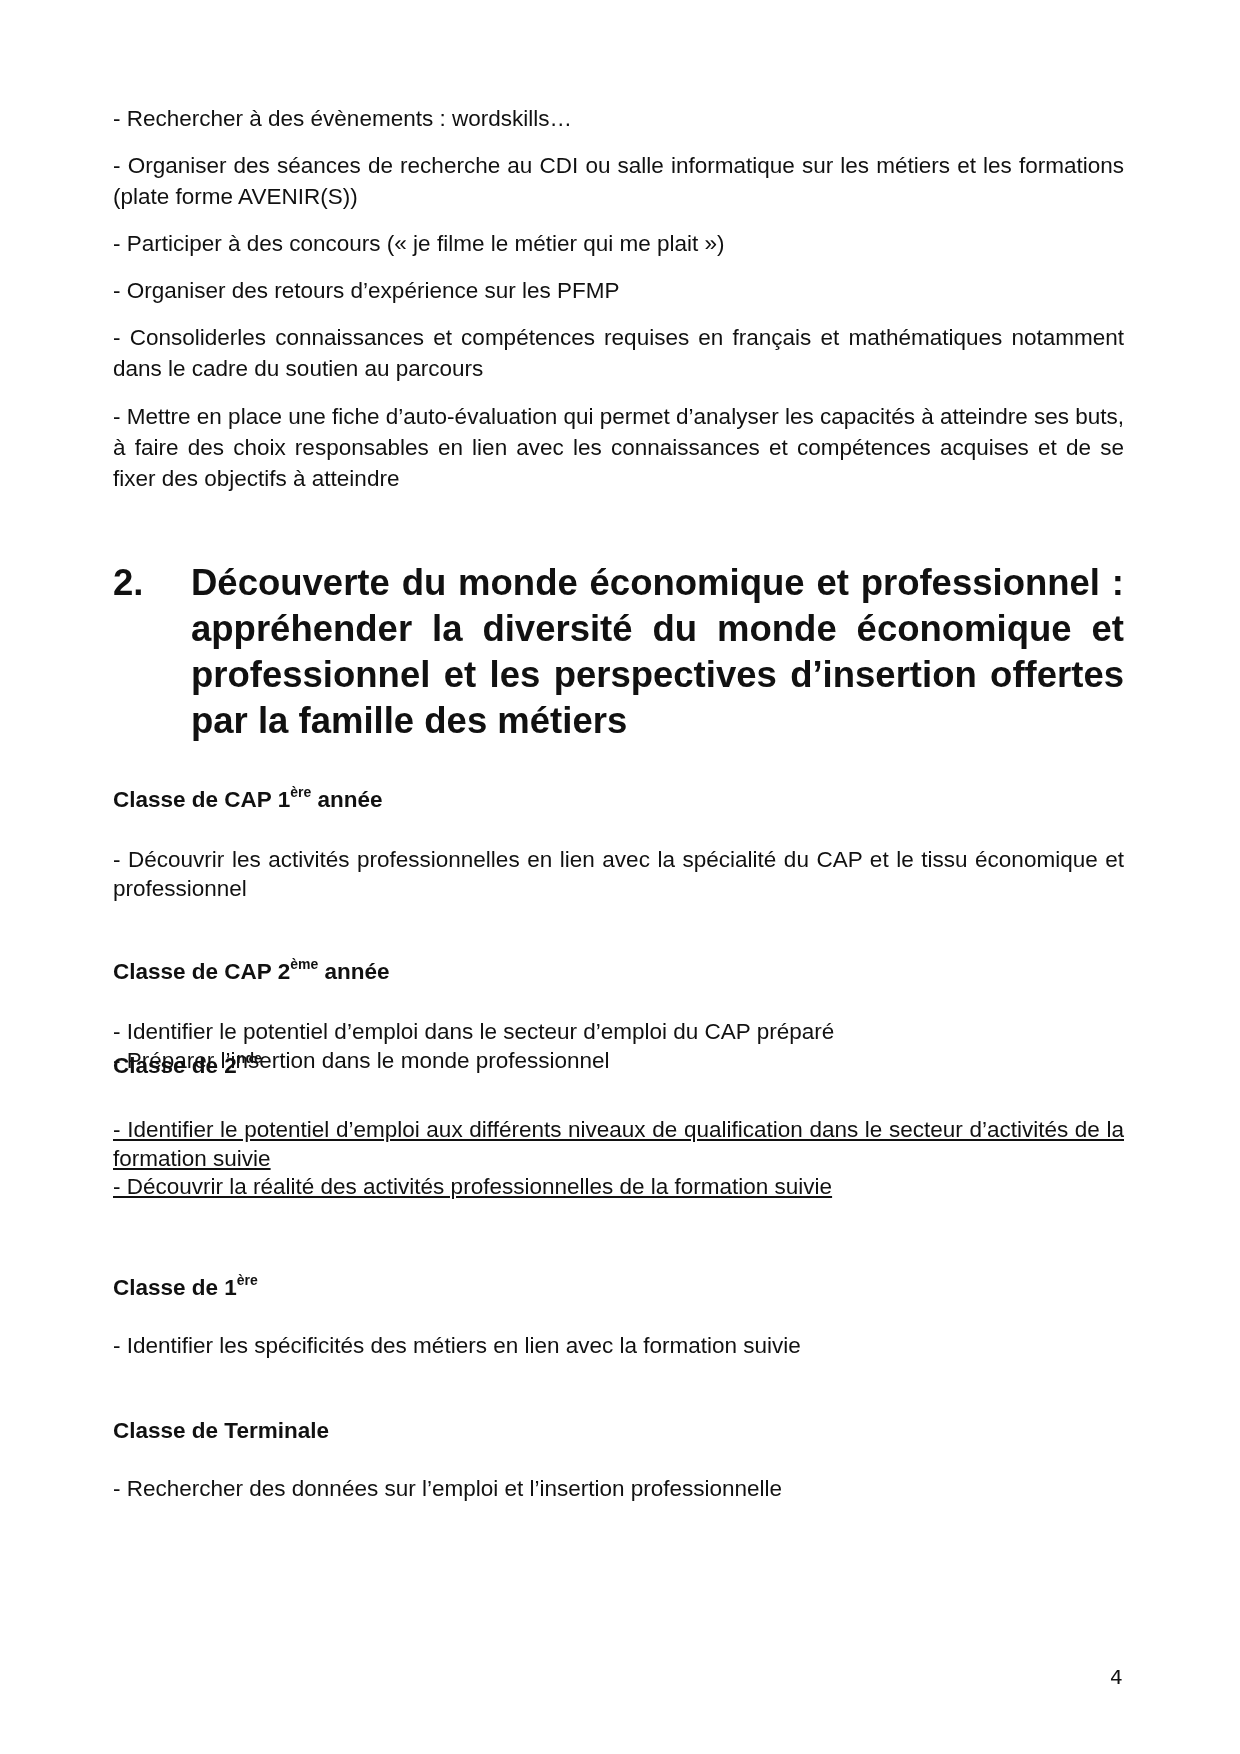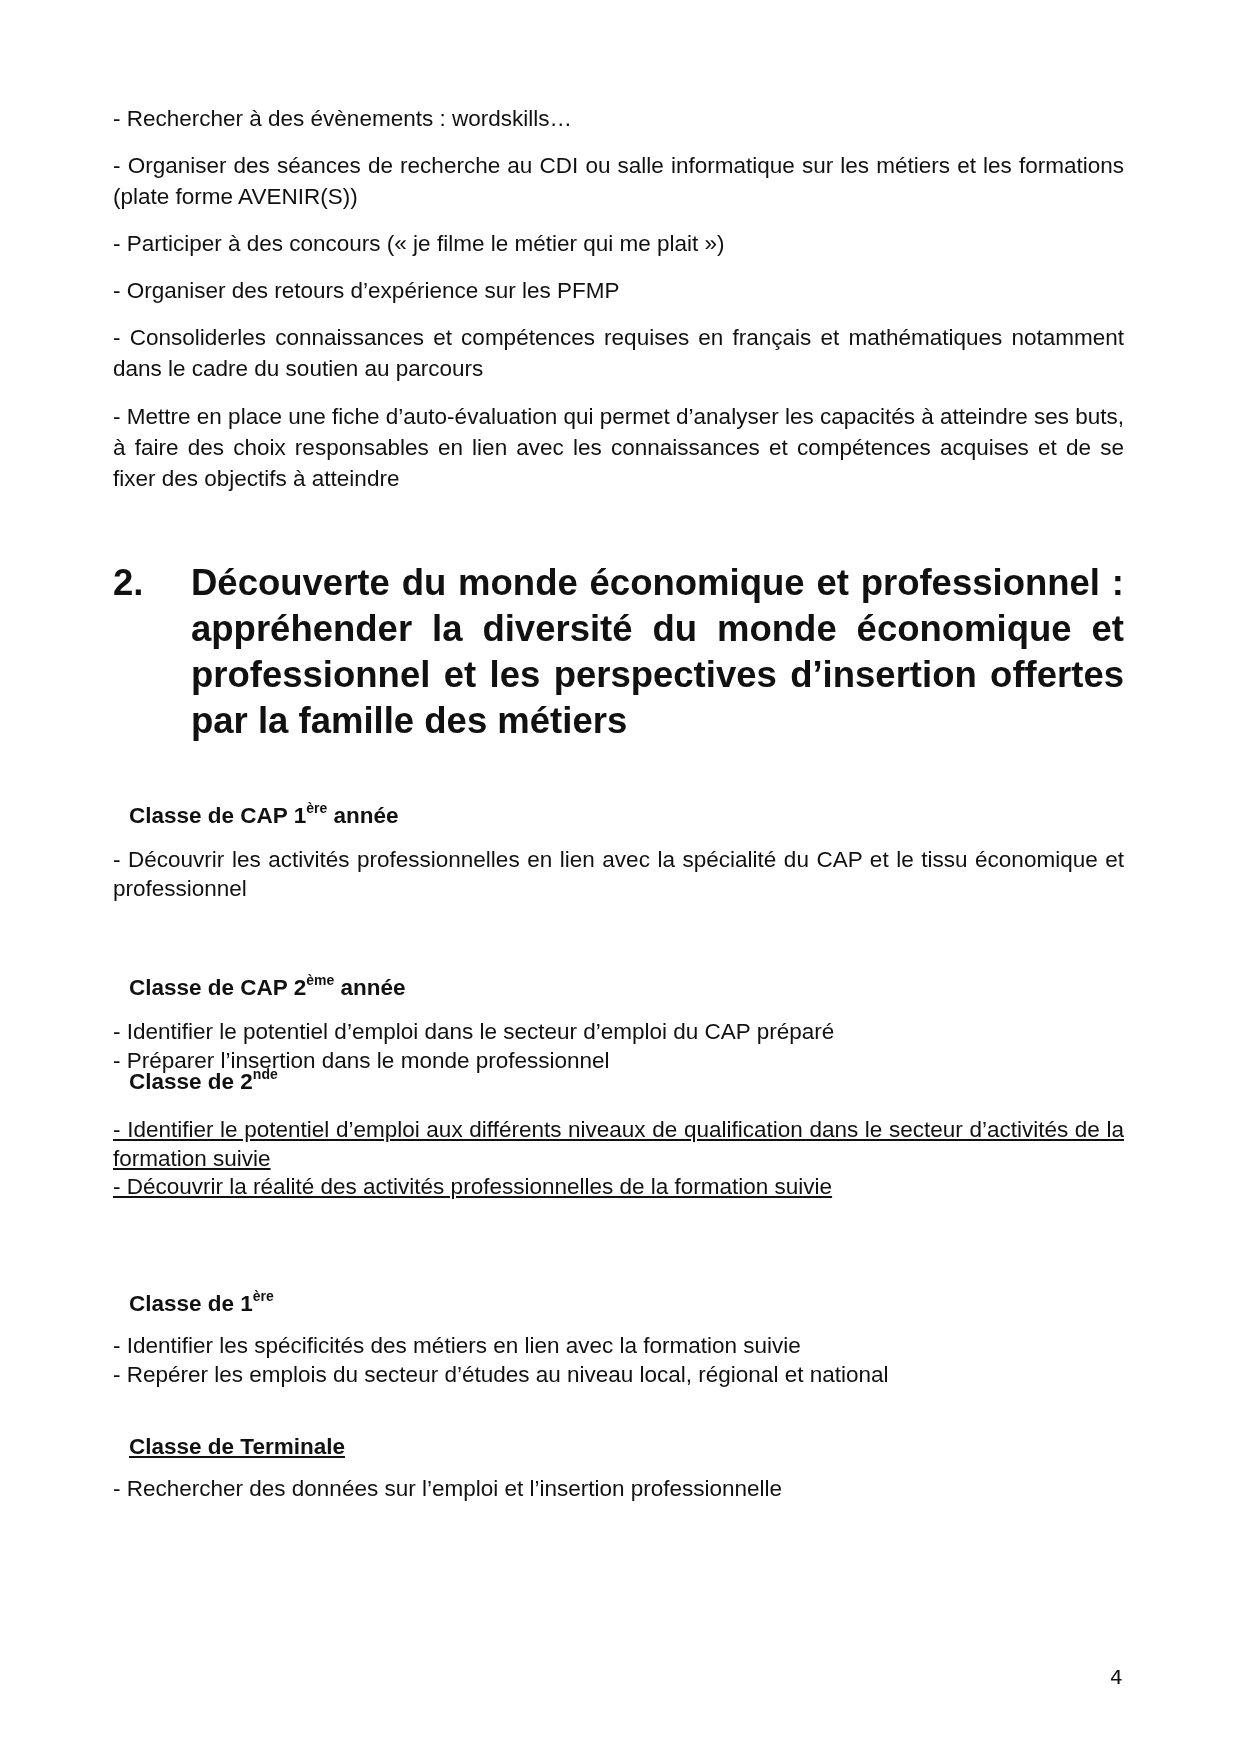--- a/index.html
+++ b/index.html
@@ -49,21 +49,21 @@
       display: block;
       margin-left: 78px;
       text-align: justify;
     }
     .subhead {
       position: absolute;
       left: 0;
       font-weight: bold;
       font-size: 22.5px;
       line-height: 30px;
-      margin: 16px;
+      margin: 0;
     }
     .subhead sup {
       font-size: 14px;
       vertical-align: 0;
       position: relative;
       top: -10px;
     }
     .list {
       position: absolute;
       left: 0;
@@ -126,24 +126,23 @@
   <ul class="list" style="top:1116px;text-decoration:underline;">
     <li>- Identifier le potentiel d’emploi aux différents niveaux de qualification dans le secteur d’activités de la formation suivie</li>
     <li>- Découvrir la réalité des activités professionnelles de la formation suivie</li>
   </ul>
 
   <h3 class="subhead" style="top:1273px;">
     <span>Classe de 1</span><sup>ère</sup><span></span>
   </h3>
   <ul class="list" style="top:1332px;">
     <li>- Identifier les spécificités des métiers en lien avec la formation suivie</li>
-    <li>- Repérer les emplois du secteur d’études au niveau local, régional et national</li>
   </ul>
 
-  <h3 class="subhead" style="top:1416px;text-decoration:underline;">
+  <h3 class="subhead" style="top:1416px;">
     <span>Classe de Terminale</span>
   </h3>
   <ul class="list" style="top:1475px;">
     <li>- Rechercher des données sur l’emploi et l’insertion professionnelle</li>
   </ul>
 
 </div>
 
 <div class="page-number">4</div>
 

